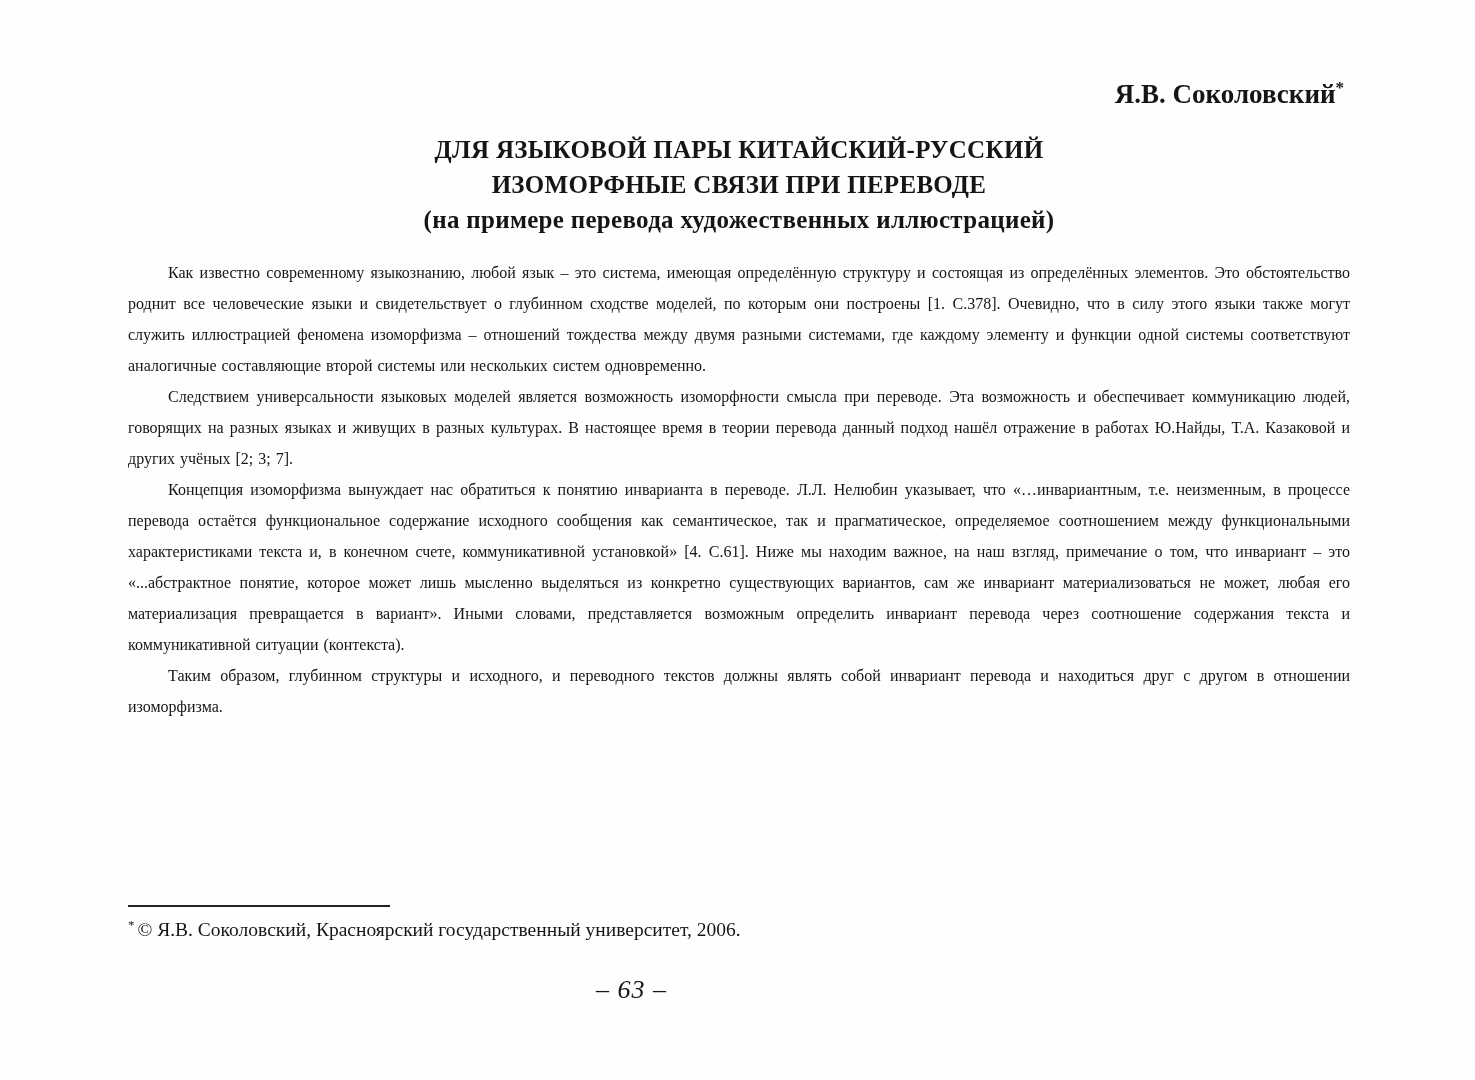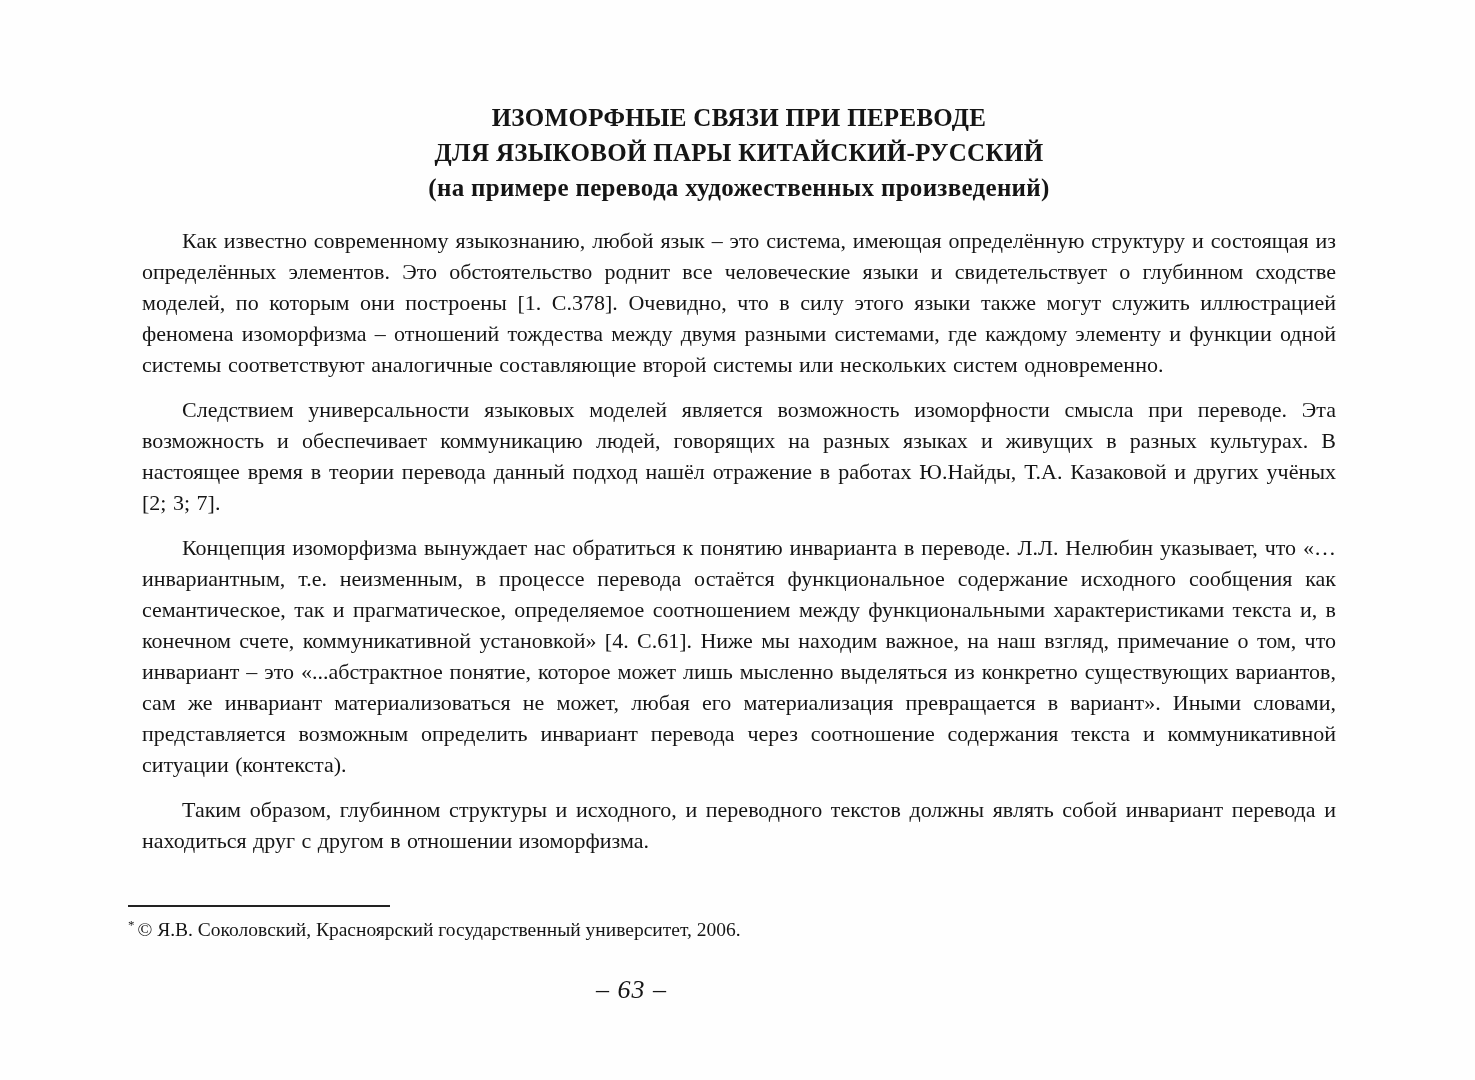--- a/index.html
+++ b/index.html
@@ -41,22 +41,22 @@
     text-align: center;
     font-weight: bold;
     font-size: 25px;
     line-height: 35px;
     letter-spacing: 0.3px;
   }
   .body-text {
     margin-top: 20px;
   }
   .body-text p {
-    margin: 14px;
-    font-size: 22px;
+    margin: 0;
+    font-size: 16px;
     line-height: 31px;
     text-align: justify;
     text-indent: 40px;
     word-spacing: 1px;
   }
   .footnote-area {
     position: absolute;
     left: 128px;
     top: 905px;
     width: 1222px;
@@ -87,25 +87,28 @@
     font-size: 26px;
     letter-spacing: 1px;
   }
 </style>
 </head>
 <body>
 
 <div class="page">
   <div class="content">
 
+    <div class="author-line">
+      <span>Я.В. Соколовский</span><sup>*</sup>
+    </div>
 
     <div class="title-block">
+      <div>ДЛЯ ЯЗЫКОВОЙ ПАРЫ КИТАЙСКИЙ-РУССКИЙ</div>
       <div>ИЗОМОРФНЫЕ СВЯЗИ ПРИ ПЕРЕВОДЕ</div>
-      <div>ДЛЯ ЯЗЫКОВОЙ ПАРЫ КИТАЙСКИЙ-РУССКИЙ</div>
-      <div>(на примере перевода художественных произведений)</div>
+      <div>(на примере перевода художественных иллюстрацией)</div>
     </div>
 
     <div class="body-text">
       <p>Как известно современному языкознанию, любой язык – это система, имеющая определённую структуру и состоящая из определённых элементов. Это обстоятельство роднит все человеческие языки и свидетельствует о глубинном сходстве моделей, по которым они построены [1. С.378]. Очевидно, что в силу этого языки также могут служить иллюстрацией феномена изоморфизма – отношений тождества между двумя разными системами, где каждому элементу и функции одной системы соответствуют аналогичные составляющие второй системы или нескольких систем одновременно.</p>
       <p>Следствием универсальности языковых моделей является возможность изоморфности смысла при переводе. Эта возможность и обеспечивает коммуникацию людей, говорящих на разных языках и живущих в разных культурах. В настоящее время в теории перевода данный подход нашёл отражение в работах Ю.Найды, Т.А. Казаковой и других учёных [2; 3; 7].</p>
       <p>Концепция изоморфизма вынуждает нас обратиться к понятию инварианта в переводе. Л.Л. Нелюбин указывает, что «…инвариантным, т.е. неизменным, в процессе перевода остаётся функциональное содержание исходного сообщения как семантическое, так и прагматическое, определяемое соотношением между функциональными характеристиками текста и, в конечном счете, коммуникативной установкой» [4. С.61]. Ниже мы находим важное, на наш взгляд, примечание о том, что инвариант – это «...абстрактное понятие, которое может лишь мысленно выделяться из конкретно существующих вариантов, сам же инвариант материализоваться не может, любая его материализация превращается в вариант». Иными словами, представляется возможным определить инвариант перевода через соотношение содержания текста и коммуникативной ситуации (контекста).</p>
       <p>Таким образом, глубинном структуры и исходного, и переводного текстов должны являть собой инвариант перевода и находиться друг с другом в отношении изоморфизма.</p>
     </div>
 
   </div>

